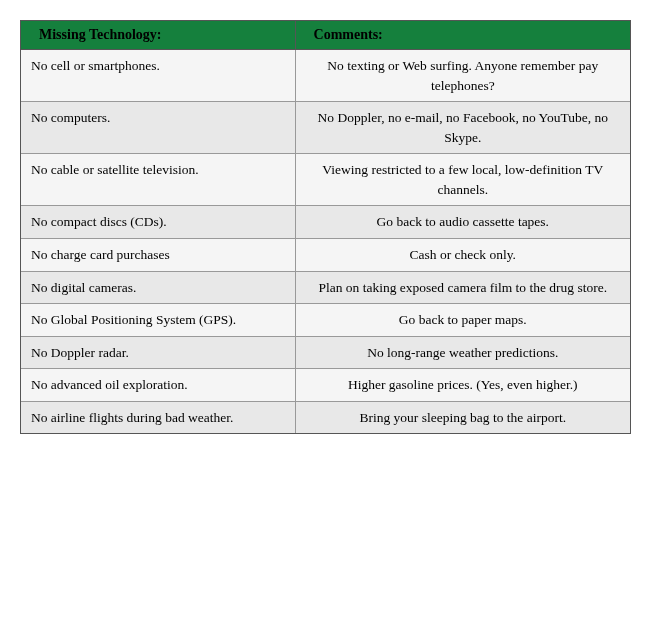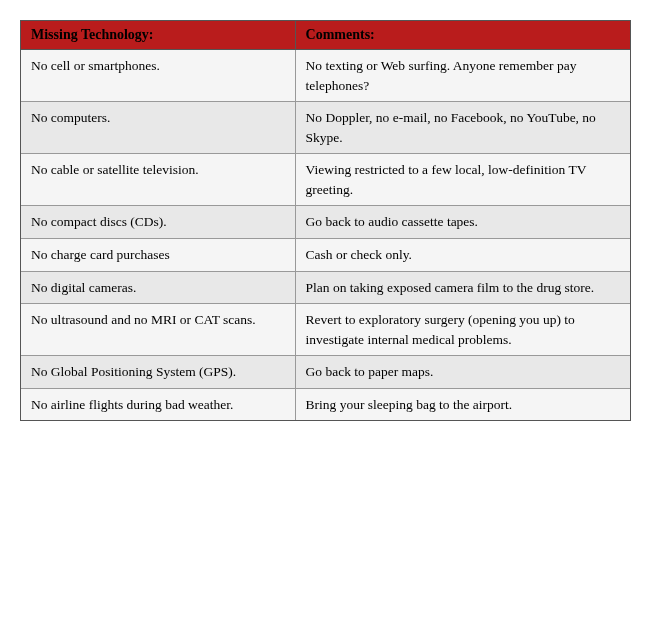--- a/index.html
+++ b/index.html
@@ -23,23 +23,23 @@
       width: 611px;
       border: 1.5px solid #555;
     }
 
     table {
       width: 100%;
       border-collapse: collapse;
     }
 
     thead tr th {
-      background: #b91c1c;
+      background: #15803d;
       border-bottom: 1.5px solid #555;
-      padding: 6px 10px;
+      padding: 6px 18px;
       text-align: left;
       font-weight: bold;
       font-size: 14px;
       vertical-align: top;
     }
 
     thead tr th:first-child {
       width: 45%;
       border-right: 1.5px solid #555;
     }
@@ -71,20 +71,21 @@
       line-height: 1.45;
     }
 
     tbody tr td:first-child {
       border-right: 1.5px solid #999;
       width: 45%;
     }
 
     tbody tr td:last-child {
       width: 55%;
+      text-align: center;
     }
   </style>
 </head>
 <body>
 
 <div class="table-container">
   <table>
     <thead>
       <tr>
         <th>Missing Technology:</th>
@@ -95,41 +96,45 @@
     <tr>
           <td>No cell or smartphones.</td>
           <td>No texting or Web surfing. Anyone remember pay telephones?</td>
         </tr>
         <tr>
           <td>No computers.</td>
           <td>No Doppler, no e-mail, no Facebook, no YouTube, no Skype.</td>
         </tr>
         <tr>
           <td>No cable or satellite television.</td>
-          <td>Viewing restricted to a few local, low-definition TV greeting.</td>
+          <td>Viewing restricted to a few local, low-definition TV channels.</td>
         </tr>
         <tr>
           <td>No compact discs (CDs).</td>
           <td>Go back to audio cassette tapes.</td>
         </tr>
         <tr>
           <td>No charge card purchases</td>
           <td>Cash or check only.</td>
         </tr>
         <tr>
           <td>No digital cameras.</td>
           <td>Plan on taking exposed camera film to the drug store.</td>
         </tr>
         <tr>
-          <td>No ultrasound and no MRI or CAT scans.</td>
-          <td>Revert to exploratory surgery (opening you up) to investigate internal medical problems.</td>
+          <td>No Global Positioning System (GPS).</td>
+          <td>Go back to paper maps.</td>
         </tr>
         <tr>
-          <td>No Global Positioning System (GPS).</td>
-          <td>Go back to paper maps.</td>
+          <td>No Doppler radar.</td>
+          <td>No long-range weather predictions.</td>
+        </tr>
+        <tr>
+          <td>No advanced oil exploration.</td>
+          <td>Higher gasoline prices. (Yes, even higher.)</td>
         </tr>
         <tr>
           <td>No airline flights during bad weather.</td>
           <td>Bring your sleeping bag to the airport.</td>
         </tr>
       </tbody>
   </table>
 </div>
 
 </body></html>

